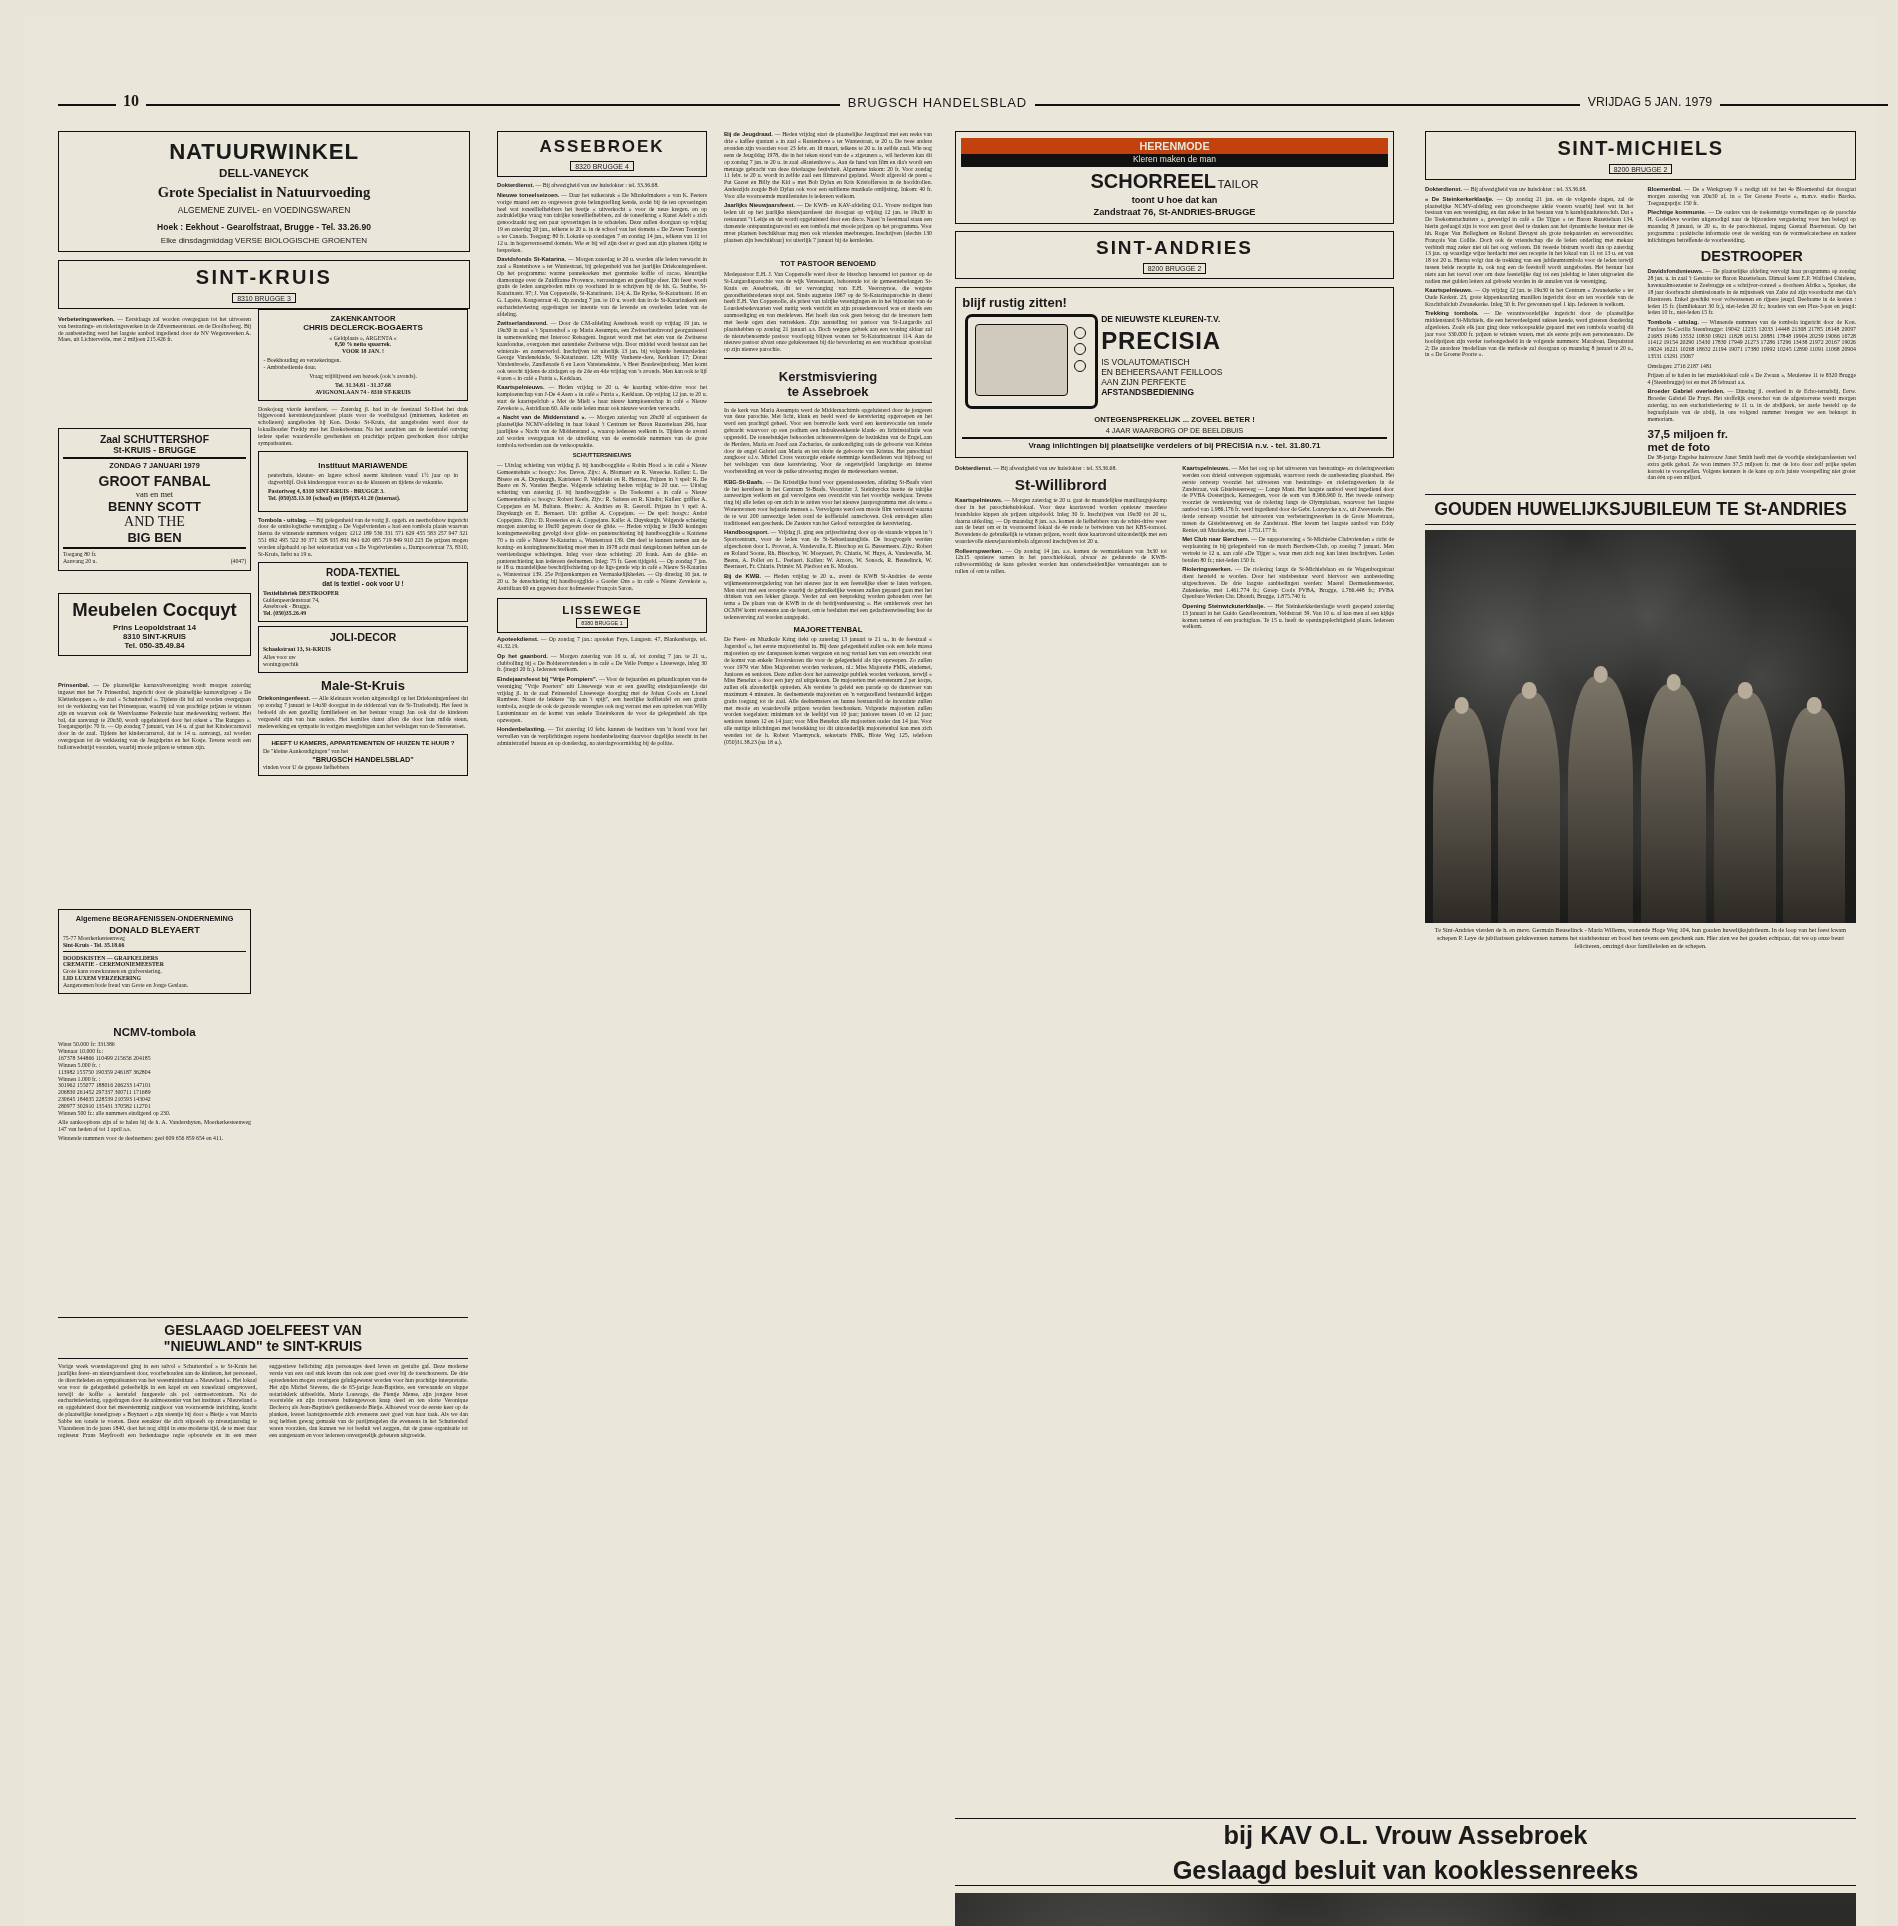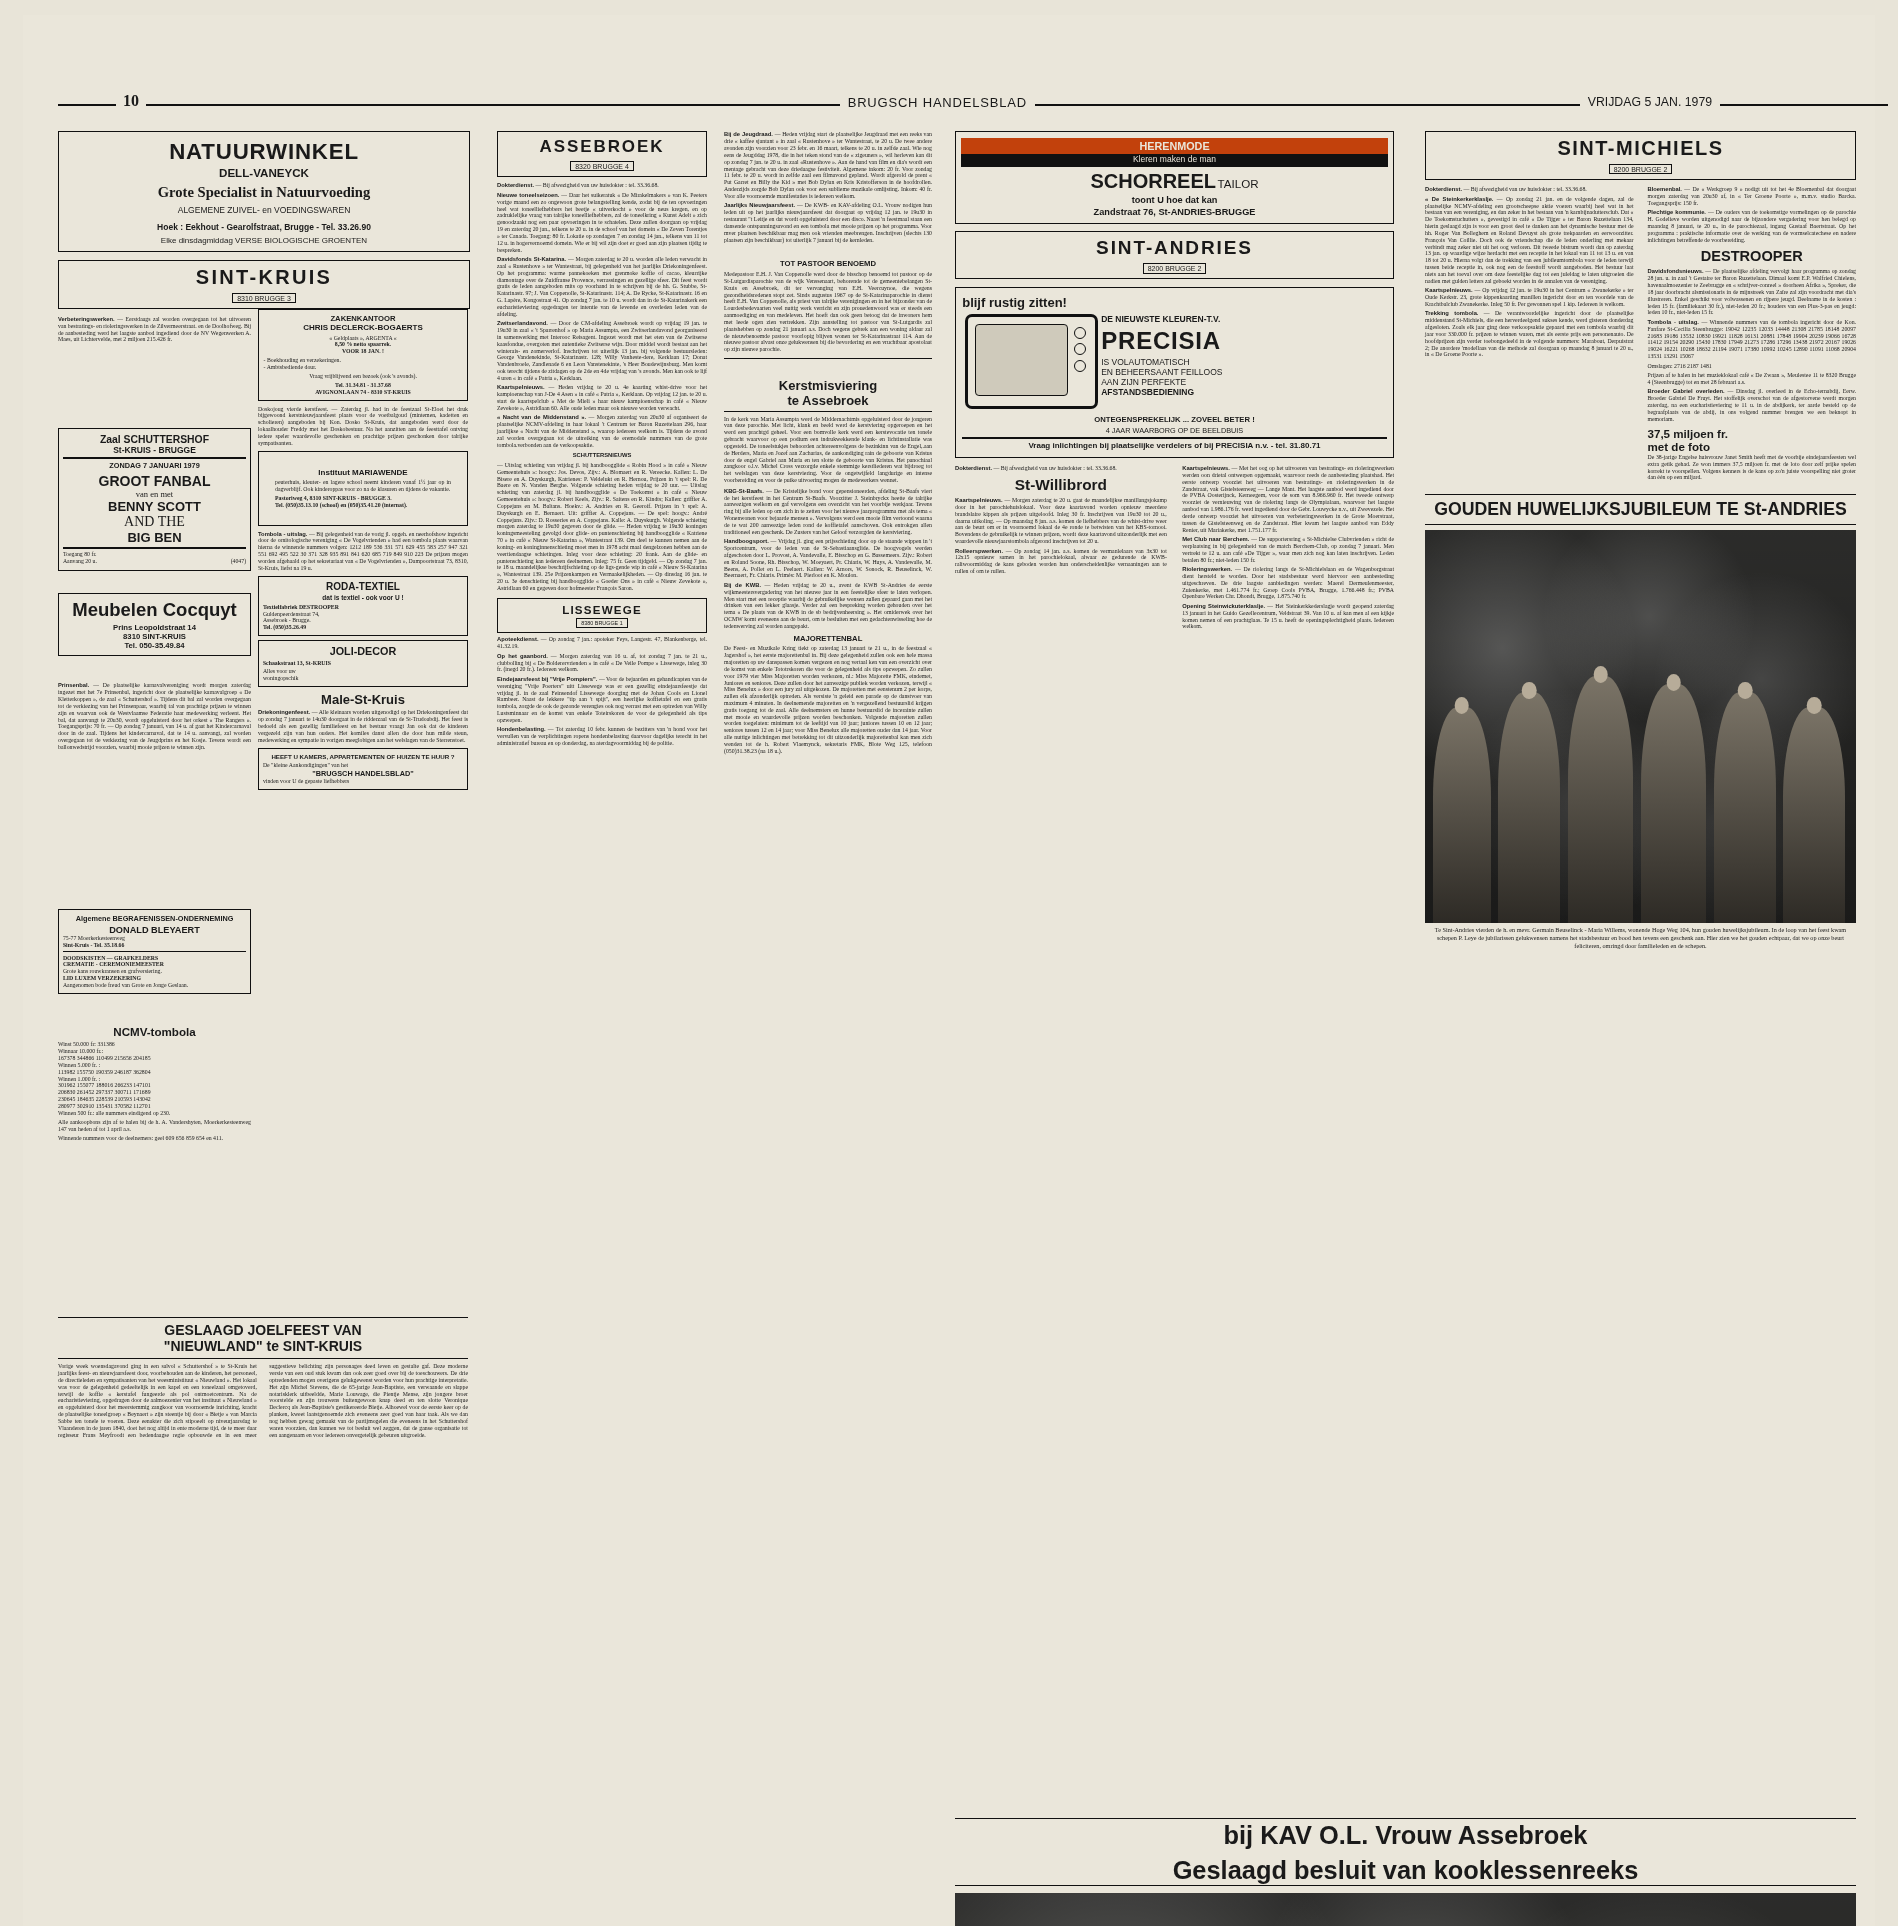--- a/index.html
+++ b/index.html
@@ -101,21 +101,21 @@
           <div>- Boekhouding en verzekeringen.</div>
           <div>- Ambtsbediende dour.</div>
           <div class="center" style="margin-top:2.3px;">Vraag vrijblijvend een bezoek (ook 's avonds).</div>
           <div class="center bold" style="margin-top:2.3px;">Tel. 31.34.81 - 31.37.68</div>
           <div class="center bold">AVIGNONLAAN 74 - 8310 ST-KRUIS</div>
         </div>
       </div>
       <div class="tiny" style="margin-top:4.6px;">
         <span>Doskojoug vierde kerstfeest. — Zaterdag jl. had in de feestzaal St-Eloei het druk bijgewoond kerstnieuwjaarsfeest plaats voor de voetbalgoud (mintemen, kadetten en scholieren) aangeboden bij Kon. Dosko St-Kruis, dat aangeboden werd door de lokaalhouder Freddy met het Doskobestuur. Na het aanzitten aan de feesttafel ontving iedere speler waardevolle geschenken en prachtige prijzen geschonken door talrijke sympatisanten.</span>
       </div>
-      <div class="box thin" style="margin-top:4.6px;padding:16px;">
+      <div class="box thin" style="margin-top:4.6px;padding:9px;">
         <div class="center sans bold" style="font-size:8px;">Instituut MARIAWENDE</div>
         <div class="tiny center" style="margin-top:2.3px;">peuterhuis, kleuter- en lagere school neemt kinderen vanaf 1½ jaar op in dagverblijf. Ook kinderoppas voor zo na de klasuren en tijdens de vakantie.</div>
         <div class="tiny center bold" style="margin-top:2.3px;">Pastoriweg 4, 8310 SINT-KRUIS - BRUGGE 3.</div>
         <div class="tiny center bold">Tel. (050)35.13.10 (school) en (050)35.41.20 (internat).</div>
       </div>
       <div class="tiny" style="margin-top:4.6px;">
         <span class="kop">Tombola - uitslag.</span>
         <span>— Bij gelegenheid van de vorig jl. opgeh. en neerhofshow ingericht door de ornitologische vereniging « De Vogelvrienden » had een tombola plaats waarvan hierna de winnende nummers volgen: 1212  189  536  331  571  629  455 583  257  947  321  551  692  495 522  30  371  328  935  891  841 620  685  719  849  910  223 De prijzen mogen worden afgehaald op het sekretariaat van « De Vogelvrienden », Dampoortstraat 73, 8310, St-Kruis, liefst na 19 u.</span>
       </div>
       <div class="box thin" style="margin-top:4.6px;padding:3.9px;">
@@ -253,21 +253,21 @@
 
   <div class="col" style="left:701px;top:116px;width:208px;">
     <div class="tiny">
       <p><span class="kop">Bij de Jeugdraad.</span> <span>— Heden vrijdag start de plaatselijke Jeugdraad met een reeks van drie « kaffee sjantant » in zaal « Rustenhove » ter Wantestraat, te 20 u. De twee andere avonden zijn voorzien voor 23 febr. en 16 maart, telkens te 20 u. in zelfde zaal. Wie nog eens de Jeugddag 1978, die in het teken stond van de « zigeuners », wil herleven kan dit op zondag 7 jan. te 20 u. in zaal «Rustenhove ». Aan de hand van film en dia's wordt een mentage gebracht van deze driedaagse festiviteit. Algemene inkom: 20 fr. Voor zondag 11 febr. te 20 u. wordt in zelfde zaal een filmavond gepland. Wordt afgerold de prent « Put Garret en Billy the Kid » met Bob Dylan en Kris Kristofferson in de hoofdrollen. Anderzijds zorgde Bob Dylan ook voor een sublieme muzikale omlijsting. Inkom: 40 fr. Voor alle voornoemde manifestaties is iedereen welkom.</span></p>
       <p><span class="kop">Jaarlijks Nieuwjaarsfeest.</span> <span>— De KWB- en KAV-afdeling O.L. Vrouw nodigen hun leden uit op het jaarlijks nieuwjaarsfeest dat doorgaat op vrijdag 12 jan. te 19u30 in restaurant "t Leitje en dat wordt opgeluisterd door een disco. Naast 'n feestmaal staan een dansende ontspanningsavond en een tombola met mooie prijzen op het programma. Voor mver plaatsen beschikbaar mag men ook vrienden meebrengen. Inschrijven (slechts 130 plaatsen zijn beschikbaar) tot uiterlijk 7 januari bij de kernleden.</span></p>
       <p class="kop center" style="font-size:7.7px;margin-top:16px;">TOT PASTOOR BENOEMD</p>
       <p>Medepastoor E.H. J. Van Coppenolle werd door de bisschop benoemd tot pastoor op de St-Lutgardisparochie van de wijk Venssenaart, behorende tot de gemeentebelangen St-Kruis en Assebroek, dit ter vervanging van E.H. Veercuynoe, die wegens gezondheidsredenen stopt zet. Sinds augustus 1967 op de St-Katarinaparochie in dienst heeft E.H. Van Coppenolle, als priest van talrijke verenigingen en in het bijzonder van de Lourdesbedevaarten veel nuttig werk verricht en zijn prouedenwoord was er steeds een aanmoediging en van medeleven. Het hoeft dan ook geen betoog dat de inwoners hem met leede ogen zien vertrekken. Zijn aanstelling tot pastoor van St-Lutgardis zal plaatshebben op zondag 21 januari a.s. Doch wegens gebrek aan een woning aldaar zal de nieuwbenoemde pastoor voorlopig blijven wonen ter St-Katarinastraat 114. Aan de nieuwe pastoor alvast onze gelukwensen bij die bevordering en een vruchtbaar apostolaat op zijn nieuwe parochie.</p>
     </div>
     <div style="margin-top:4.6px;">
       <div class="hr2"></div>
-      <div class="kop center" style="font-size:13px;margin:19px 0 0 0;">Kerstmisviering</div>
+      <div class="kop center" style="font-size:13px;margin:10px 0 0 0;">Kerstmisviering</div>
       <div class="kop center" style="font-size:13px;margin-bottom:3.1px;">te Assebroek</div>
       <div class="hr2"></div>
       <div class="tiny" style="margin-top:3.9px;">In de kerk van Maria Assumpta werd de Middernachtmis opgeluisterd door de jongeren van deze parochie. Met licht, klank en beeld werd de kerstviering opgeroepen en het werd een prachtgd geheel. Voor een bomvolle kerk werd een kerstevocatie ten tonele gebracht waarvoor op een podium een indrukwekkende klank- en lichtinstallatie was opgesteld. De toneelstukjes behoorden achtereenvolgens de bezinkinn van de Engel,.aan de Herders, Maria en Jozef aan Zacharias, de aankondiging rain de geboorte van Kristus door de engel Gabriel aan Maria en ten slotte de geboorte van Kristus. Het panochiaal zangkoor o.l.v. Michel Cross verzorgde enkele stemmige kerstliederen wat bijdroeg tot het welslagen van deze kerstviering. Voor de ongetwijfeld langdurige en intense voorbereiding en voor de puike uitvoering mogen de medewerkers wennet.</div>
     </div>
     <div class="tiny" style="margin-top:3.9px;">
       <p><span class="kop">KBG-St-Baafs.</span> <span>— De Kristelijke bond voor gepensioneerden, afdeling St-Baafs viert de het kerstfeest in het Centrum St-Baafs. Voorzitter J. Steinbryckx heette de talrijke aanwezigen welkom en gaf vervolgens een overzicht van het voorbije werkjaar. Tevens ring bij alle leden op om zich in te zetten voor het nieuwe jaarprogramma met als tema « Wonenwonen voor bejaarde mensen ». Vervolgens werd een mooie film vertoond waarna de te wat 200 aanwezige leden rond de koffietafel aanschoven. Ook entrokgen allen traditioneel een geschenk. De Zusters van het Geloof verzorgden de kerstviering.</span></p>
       <p><span class="kop">Handboogsport.</span> <span>— Vrijdag jl. ging een prijsschieting door op de staande wippen in 't Sportcentrum, voor de leden van de St-Sebastiaansglide. De hoogvogels werden afgeschoten door L. Provost, A. Vandevalle, E. Bisschop en G. Bassemeers. Zijv.: Robert en Roland Soone, Rh. Bisschop, W. Moeyaert, Pr. Chiaris, W. Huys, A. Vandewalle, M. Beens, A. Pollet en L. Peelaert. Kallen: W. Arnors, W. Sonock, R. Beuselinck, W. Beernaert, Fr. Chiaris. Primés: M. Pierloot en K. Moulon.</span></p>
       <p><span class="kop">Bij de KWB.</span> <span>— Heden vrijdag te 20 u., avent de KWB St-Andries de eerste wijkmeestersvergadering van het nieuwe jaar in een feestelijke sfeer te laten verlopen. Men start met een receptie waarbij de gebruikelijke wensen zullen gepaard gaan met het drinken van een lekker glaasje. Verder zal een bespreking worden gehouden over het tema « De plaats van de KWB in de sb bedrijvenheersing ». Het omiderwek over het OCMW komt eveneens aan de beurt, om te besluiten met een gedachtenwisseling hoe de tedenwerving zal worden aangepakt.</span></p>
       <p class="kop center" style="font-size:7.7px;margin-top:3.9px;">MAJORETTENBAL</p>
       <p>De Feest- en Muzikale Kring tiekt op zaterdag 13 januari te 21 u., in de feestzaal « Jagershof », het eerste majorettenbal in. Bij deze gelegenheid zullen ook een hele massa majoretten op uw danspassen komen vergezen en nog vertaal ken van een overzicht over de komst van enkele Tototrskoren die voor de gelegenheid als tips opzwepen. Zo zullen voor 1979 vier Miss Majoretten worden verkozen, nl.: Miss Majorette FMK, eindemet, Juniores en seniores. Deze zullen door het aanwezige publiek worden verkozen, terwijl « Miss Benelux » door een jury zal uitgekozen. De majoretten met eenstenum 2 per korps, zullen elk afzonderlijk optreden. Als versiste 'n geleid een parade op de danstvoer van maximum 4 minuten. In deelnemende majoretten en 'n vergezellend bestuurslid krijgen gratis toegang tot de zaal. Alle deelnemsters en hunne bestuurslid de incerainte zullen met mooie en waardevolle prijzen worden beschonken. Volgende majoretten zullen worden toegelaten: minimum tot de leeftijd van 10 jaar; juniores tussen 10 en 12 jaar; seniores tussen 12 en 14 jaar; voor Miss Benelux alle majoretten ouder dan 14 jaar. Voor alle nuttige inlichtingen met betrekking tot dit uitzonderlijk majorettenbal kan men zich wenden tot de h. Robert Vlaemynck, sekretaris FMK, Blote Weg 125, telefoon (050)31.38.23 (na 18 u.).</p>

